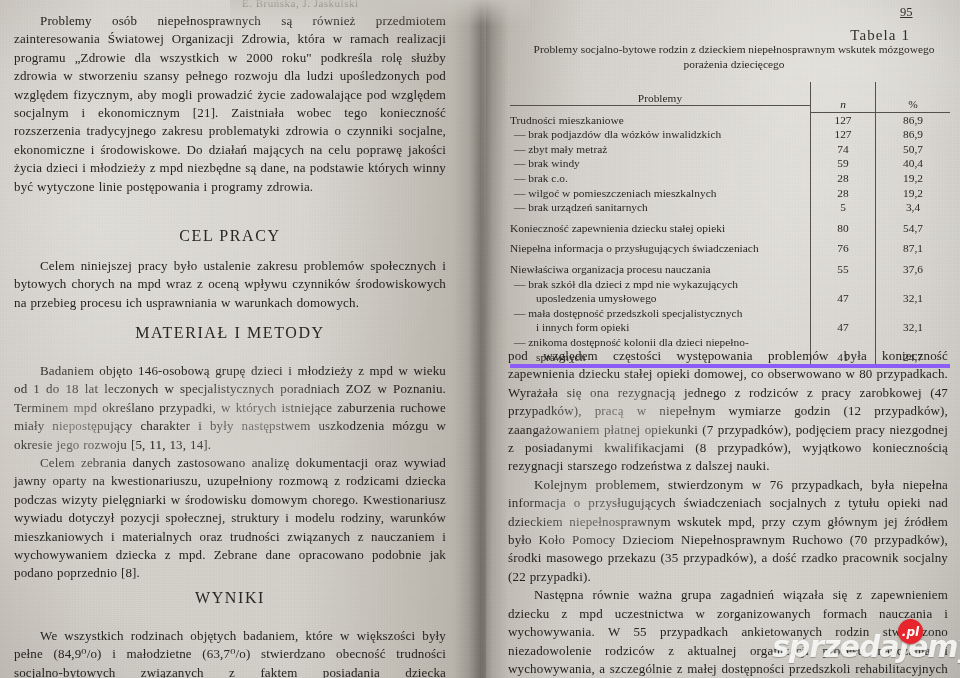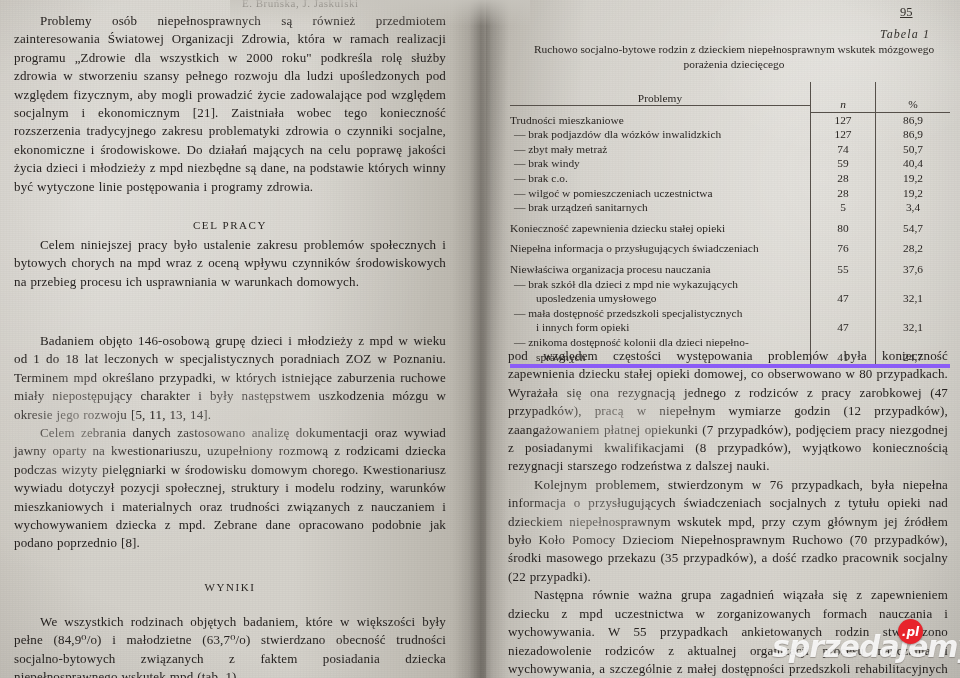--- a/index.html
+++ b/index.html
@@ -94,22 +94,22 @@
     line-height: 18.4px;
     text-align: justify;
     text-indent: 26px;
     letter-spacing: .15px;
     word-spacing: .5px;
     color: #262220;
   }
   p.body.noind { text-indent: 0; }
 
   h2.section {
-    margin: 4px;
-    font-size: 11px;
+    margin: 12px;
+    font-size: 16px;
     letter-spacing: 1.6px;
     font-weight: normal;
     text-align: center;
     color: #2a2623;
   }
 
   
   .runhead {
     position: absolute;
     font-size: 11px;
@@ -124,26 +124,25 @@
     left: 900px; top: 5px;
     font-size: 12.5px;
     color: #332f2b;
     z-index: 4;
     text-decoration: underline;
   }
 
   
   .tbl-caption-no {
     position: absolute;
-    right: 18px;
+    right: 38px;
     top: 27px;
-    font-size: 12px;
+    font-size: 15px;
     letter-spacing: 1.1px;
     color: #33302c;
-    font-style: italic;
   }
   .tbl-title {
     position: absolute;
     left: 26px;
     top: 42px;
     width: 424px;
     font-size: 11.4px;
     line-height: 14.6px;
     text-align: center;
     color: #2b2724;
@@ -266,38 +265,39 @@
     <div style="position:absolute; left:0; top:12px; width:432px;">
       <p class="body">Problemy osób niepełnosprawnych są również przedmiotem zainteresowania Światowej Organizacji Zdrowia, która w ramach realizacji programu „Zdrowie dla wszystkich w 2000 roku" podkreśla rolę służby zdrowia w stworzeniu szansy pełnego rozwoju dla ludzi upośledzonych pod względem fizycznym, aby mogli prowadzić życie zadowalające pod względem socjalnym i ekonomicznym [21]. Zaistniała wobec tego konieczność rozszerzenia tradycyjnego zakresu problematyki zdrowia o czynniki socjalne, ekonomiczne i środowiskowe. Do działań mających na celu poprawę jakości życia dzieci i młodzieży z mpd niezbędne są dane, na podstawie których winny być wytyczone linie postępowania i programy zdrowia.</p>
     </div>
 
     <div style="position:absolute; left:0; top:215px; width:432px;">
       <h2 class="section">CEL PRACY</h2>
       <p class="body" style="margin-top:5px;">Celem niniejszej pracy było ustalenie zakresu problemów społecznych i bytowych chorych na mpd wraz z oceną wpływu czynników środowiskowych na przebieg procesu ich usprawniania w warunkach domowych.</p>
     </div>
 
     <div style="position:absolute; left:0; top:312px; width:432px;">
+      <h2 class="section">MATERIAŁ I METODY</h2>
       <p class="body" style="margin-top:20px;">Badaniem objęto 146-osobową grupę dzieci i młodzieży z mpd w wieku od 1 do 18 lat leczonych w specjalistycznych poradniach ZOZ w Poznaniu. Terminem mpd określano przypadki, w których istniejące zaburzenia ruchowe miały niepostępujący charakter i były następstwem uszkodzenia mózgu w okresie jego rozwoju [5, 11, 13, 14].</p>
       <p class="body">Celem zebrania danych zastosowano analizę dokumentacji oraz wywiad jawny oparty na kwestionariuszu, uzupełniony rozmową z rodzicami dziecka podczas wizyty pielęgniarki w środowisku domowym chorego. Kwestionariusz wywiadu dotyczył pozycji społecznej, struktury i modelu rodziny, warunków mieszkaniowych i materialnych oraz trudności związanych z nauczaniem i wychowywaniem dziecka z mpd. Zebrane dane opracowano podobnie jak podano poprzednio [8].</p>
     </div>
 
     <div style="position:absolute; left:0; top:577px; width:432px;">
       <h2 class="section">WYNIKI</h2>
       <p class="body" style="margin-top:20px;">We wszystkich rodzinach objętych badaniem, które w większości były pełne (84,9⁰/o) i małodzietne (63,7⁰/o) stwierdzano obecność trudności socjalno-bytowych związanych z faktem posiadania dziecka niepełnosprawnego wskutek mpd (tab. 1).</p>
 
     </div>
   </div>
 
   <div class="col right">
 
     <div class="folio" style="left:404px;">95</div>
 
     <div class="tbl-caption-no">Tabela 1</div>
 
-    <div class="tbl-title">Ruchowo socjalno-bytowe rodzin z dzieckiem niepełnosprawnym wskutek mózgowego porażenia dziecięcego</div>
+    <div class="tbl-title">Problemy socjalno-bytowe rodzin z dzieckiem niepełnosprawnym wskutek mózgowego porażenia dziecięcego</div>
 
     <table class="data">
       <thead>
         <tr class="r1">
           <th class="colL hprob" rowspan="1" style="text-align:center;">Problemy</th>
           <th class="colN vr-n" rowspan="2" style="vertical-align:bottom;">
             <span class="ital">n</span>
           </th>
           <th class="colP vr-p" rowspan="2" style="vertical-align:bottom;">%</th>
         </tr>
@@ -325,38 +325,38 @@
             <td class="colL sub">— brak windy</td>
             <td class="colN vr-n">59</td>
             <td class="colP vr-p">40,4</td>
           </tr>
           <tr>
             <td class="colL sub">— brak c.o.</td>
             <td class="colN vr-n">28</td>
             <td class="colP vr-p">19,2</td>
           </tr>
           <tr>
-            <td class="colL sub">— wilgoć w pomieszczeniach uczestnictwa</td>
+            <td class="colL sub">— wilgoć w pomieszczeniach mieszkalnych</td>
             <td class="colN vr-n">28</td>
             <td class="colP vr-p">19,2</td>
           </tr>
           <tr>
             <td class="colL sub">— brak urządzeń sanitarnych</td>
             <td class="colN vr-n">5</td>
             <td class="colP vr-p">3,4</td>
           </tr>
           <tr class="pad">
             <td class="colL">Konieczność zapewnienia dziecku stałej opieki</td>
             <td class="colN vr-n">80</td>
             <td class="colP vr-p">54,7</td>
           </tr>
           <tr class="pad">
             <td class="colL">Niepełna informacja o przysługujących świadczeniach</td>
             <td class="colN vr-n">76</td>
-            <td class="colP vr-p">28,2</td>
+            <td class="colP vr-p">87,1</td>
           </tr>
           <tr class="pad">
             <td class="colL">Niewłaściwa organizacja procesu nauczania</td>
             <td class="colN vr-n">55</td>
             <td class="colP vr-p">37,6</td>
           </tr>
           <tr>
             <td class="colL sub">— brak szkół dla dzieci z mpd nie wykazujących</td>
             <td class="colN vr-n"></td>
             <td class="colP vr-p"></td>

